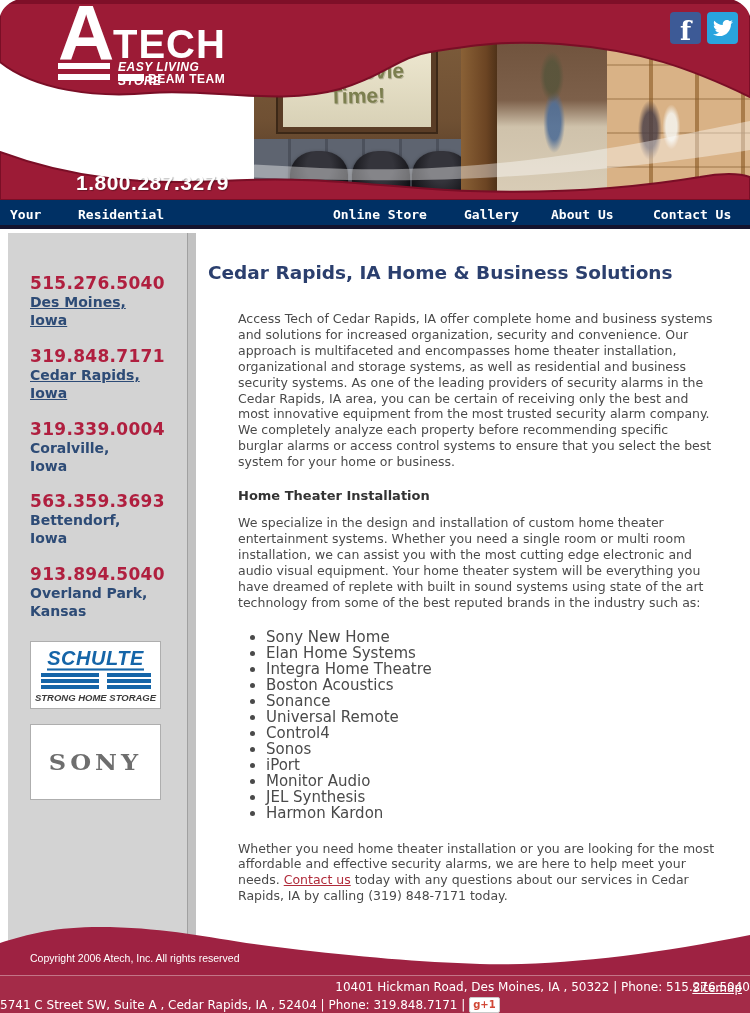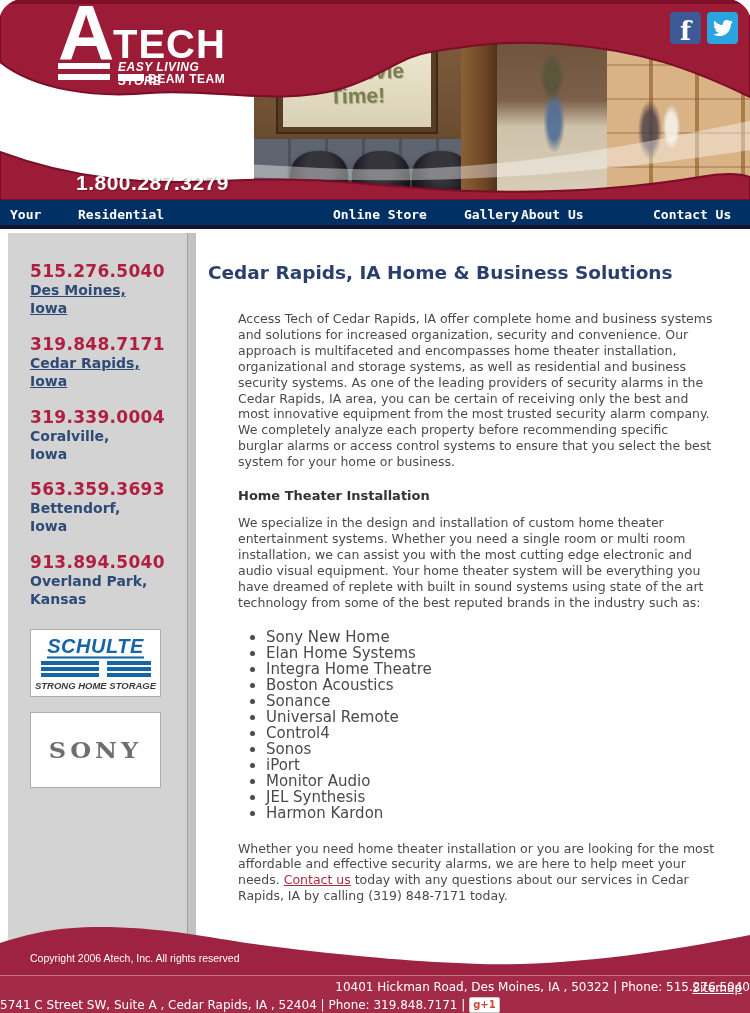--- a/index.html
+++ b/index.html
@@ -54,26 +54,26 @@
   .social { position:absolute; top:12px; right:12px; display:flex; gap:6px; }
   .social-btn { width:31px; height:32px; border-radius:4px; display:flex; align-items:center; justify-content:center; cursor:pointer; }
   .fb { background:#3d5a96; color:#fff; font-family:"DejaVu Serif", serif; font-weight:bold; font-size:26px; line-height:1; padding-top:6px; overflow:hidden; }
   .tw { background:#29a4de; }
 
   .phone800 { position:absolute; left:76px; top:171px; color:#fff; font-family:"Liberation Sans", sans-serif; font-weight:bold; font-size:21px; letter-spacing:.5px; text-shadow:1px 1px 1px rgba(0,0,0,.3); }
 
   
   .navbar { position:absolute; left:0; top:200px; width:750px; height:29px; background:#003064; border-bottom:4px solid #13132e; }
   .nav-item { position:absolute; top:0; height:29px; line-height:29px; color:#fff; font-family:"DejaVu Sans Mono", monospace; font-weight:bold; font-size:13px; cursor:pointer; white-space:nowrap; }
-  .n0{left:10px;} .n1{left:78px;} .n2{left:194px;margin-top:30px;} .n3{left:333px;} .n4{left:464px;} .n5{left:521px;} .n6{left:653px;}
+  .n0{left:10px;} .n1{left:78px;} .n2{left:194px;margin-top:30px;} .n3{left:333px;} .n4{left:464px;} .n5{left:551px;} .n6{left:653px;}
 
   
   .sidebar { position:absolute; left:8px; top:233px; width:179px; height:712px; background:#d3d3d3; padding:28px 0 0 22px; }
   .sidebar-edge { position:absolute; left:187px; top:233px; width:9px; height:712px; background:#c2c2c2; border-left:1px solid #a0a0a0; }
-  .phone-block { margin-bottom:16px; }
+  .phone-block { margin-bottom:16px;margin-top:12px; }
   .phone-number { color:#b01f3f; font-weight:bold; font-size:17px; letter-spacing:.3px; white-space:nowrap; }
   .phone-loc { color:#2d4b76; font-weight:bold; font-size:14px; line-height:1.28; width:120px; margin-top:1px; }
   a.loc-link { color:#2d4b76; text-decoration:underline; cursor:pointer; }
   .loc-plain { text-decoration:none; }
   .brand-box { width:131px; background:#fff; border:1px solid #aeaeae; display:flex; flex-direction:column; align-items:center; justify-content:center; cursor:pointer; }
   .sony-box { height:76px; margin-top:15px; }
   .sony-text { color:#6e6e6e; font-family:"DejaVu Serif", serif; font-weight:bold; font-size:24px; letter-spacing:4px; transform:scaleY(.92); }
   .schulte-box { height:68px; margin-top:20px; }
   .schulte-text { color:#1565a8; font-family:"Liberation Sans", sans-serif; font-weight:bold; font-style:italic; font-size:20px; letter-spacing:.5px; line-height:1; border-bottom:2px solid #1565a8; transform:scaleY(1.05); }
   .schulte-bars { display:flex; gap:8px; margin-top:3px; }

